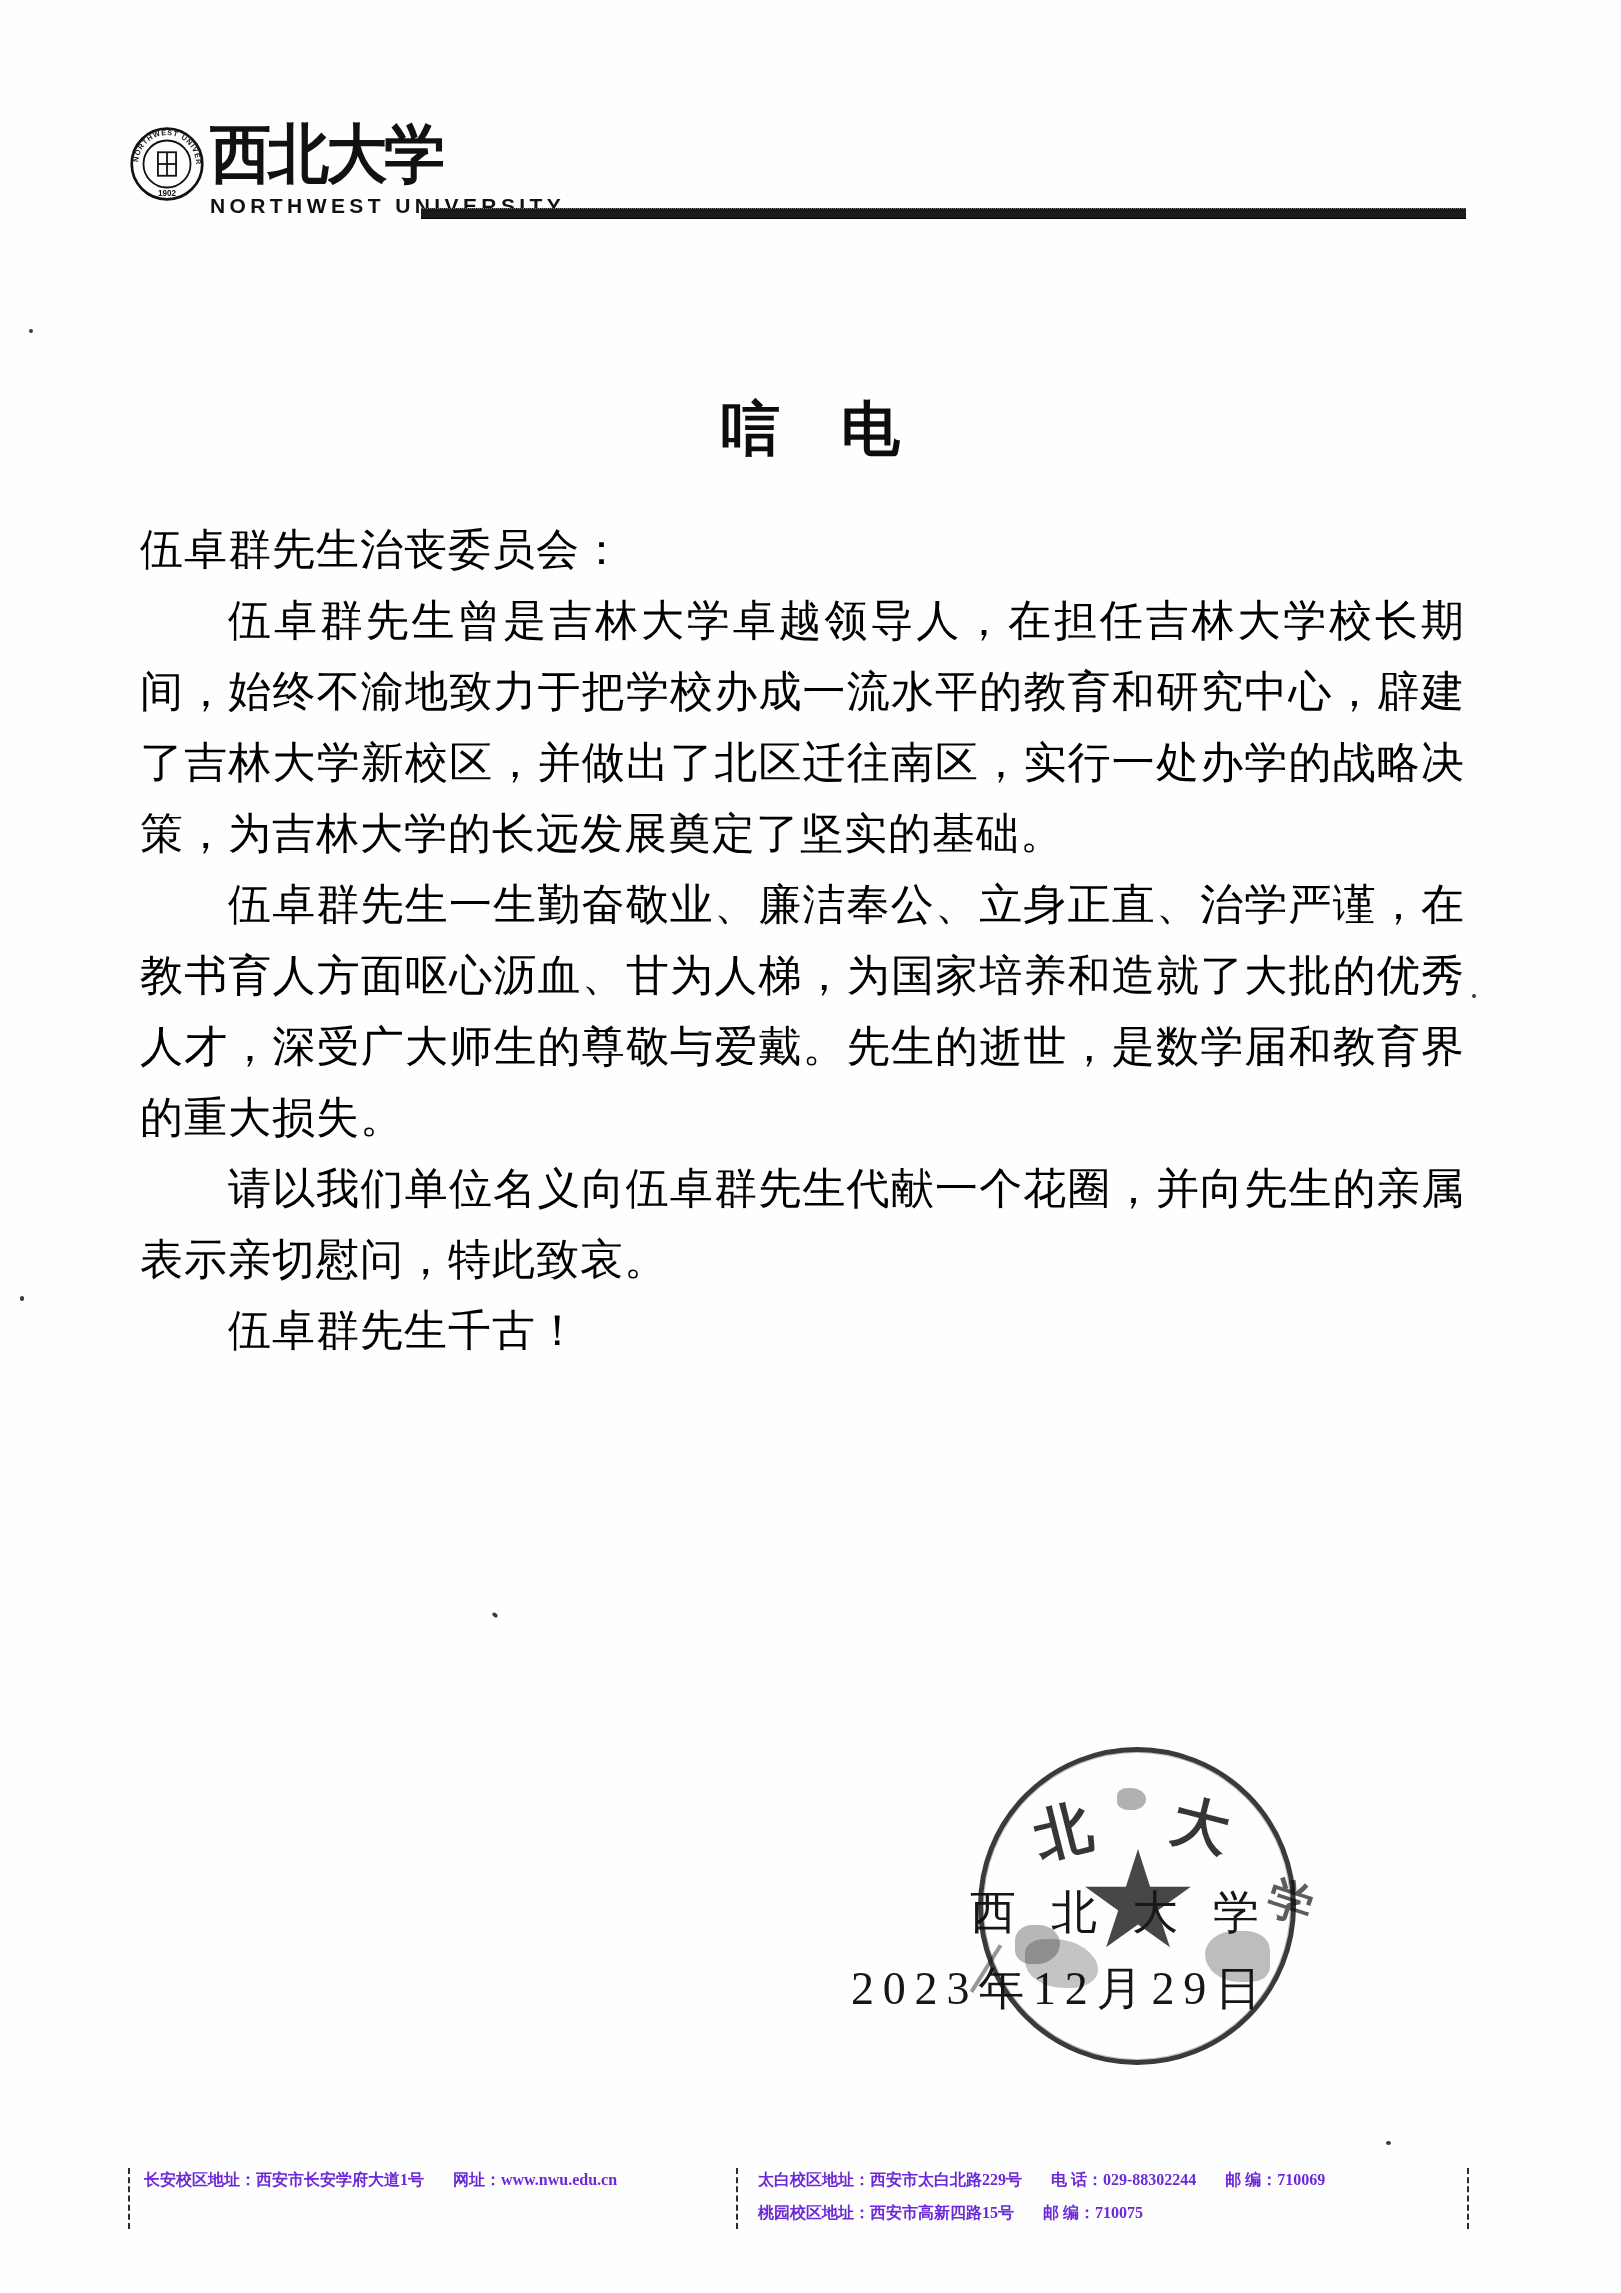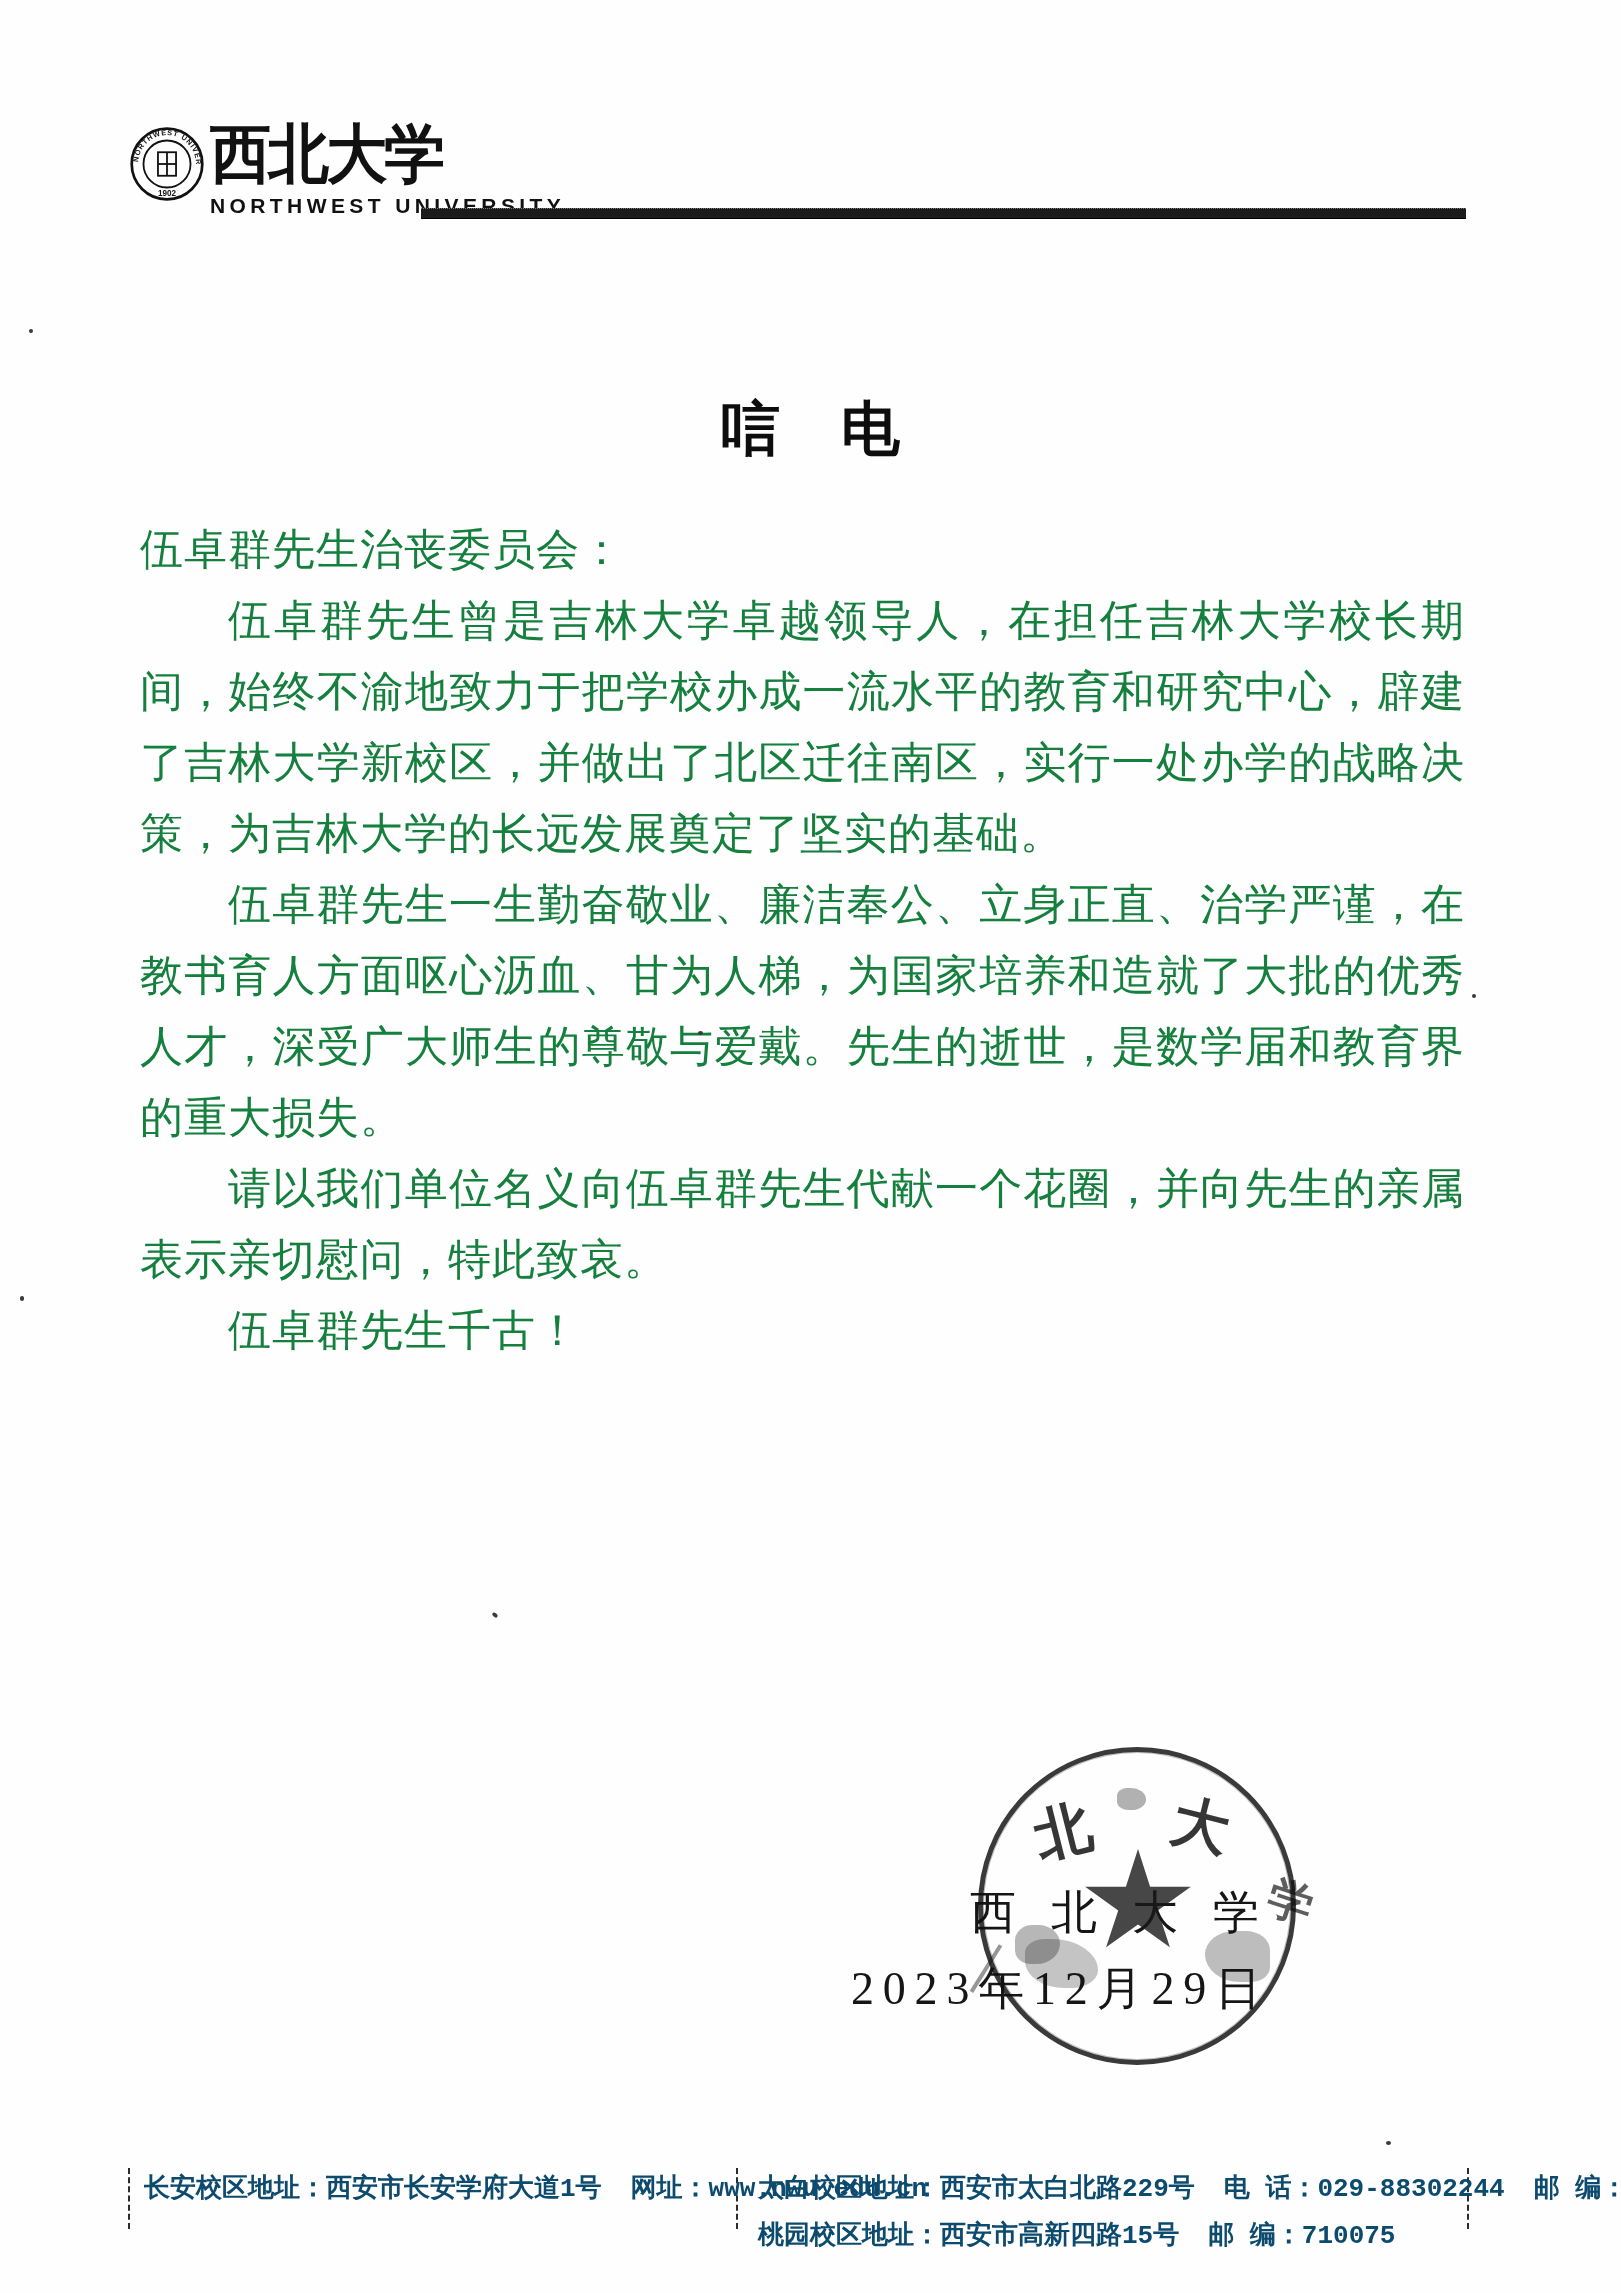--- a/index.html
+++ b/index.html
@@ -11,21 +11,21 @@
           letter-spacing:-2.9px;color:#111;transform:scaleY(1.05);}
   .uni-en{position:absolute;left:210px;top:194px;font-size:21px;font-weight:700;
           letter-spacing:4.4px;color:#111;font-family:"Liberation Sans","DejaVu Sans",sans-serif;}
   .head-rule{position:absolute;left:421px;top:208px;width:1045px;height:8.8px;background:#1b1b1b;
              border-top:1px dotted #777;border-bottom:1px solid #000;}
   
   .title-wrap{position:absolute;left:0;top:369px;width:100%;text-align:center;margin-top:21px;}
   .title-wrap span{font-size:59px;font-weight:800;letter-spacing:61px;margin-right:-61px;color:#0d0d0d;}
   
   .body-text{position:absolute;left:140px;top:514px;width:1325px;font-size:43px;line-height:71px;
-             letter-spacing:1px;color:#15803d;text-align:justify;word-break:break-all;}
+             letter-spacing:1px;color:#000000;text-align:justify;word-break:break-all;}
   .body-text p{margin:0;text-indent:88px;}
   .body-text p.salutation{text-indent:0;}
   
   .sign-unit{position:absolute;left:970px;top:1882px;font-size:46px;letter-spacing:35px;color:#161616;}
   .sign-date{position:absolute;left:851px;top:1958px;font-size:46px;letter-spacing:8.8px;color:#161616;}
   .seal{position:absolute;left:978px;top:1747px;width:318px;height:318px;z-index:5;}
   .seal-circle{position:absolute;left:0;top:0;width:100%;height:100%;border-radius:50%;
                border:5.9px solid rgba(15,15,15,.82);box-sizing:border-box;
                box-shadow:0 0 0 1px rgba(0,0,0,.25) inset;}
   .seal-star{position:absolute;left:105px;top:102px;width:110px;height:108px;background:rgba(25,25,25,.8);
@@ -35,22 +35,22 @@
   .seal-char.c2{left:194px;top:41px;font-size:57px;transform:rotate(14deg);}
   .seal-char.c3{left:290px;top:125px;font-size:45px;transform:rotate(18deg);opacity:.8;}
   .seal-blob{position:absolute;background:rgba(20,20,20,.55);}
   .blob-a{left:139px;top:41px;width:29px;height:21.6px;border-radius:40% 60% 55% 45%;opacity:.6;}
   .blob-b{left:37px;top:178px;width:45px;height:39px;border-radius:45% 55% 60% 40%;opacity:.55;}
   .blob-c{left:47px;top:192px;width:73px;height:49px;border-radius:30% 70% 40% 60%;opacity:.45;}
   .blob-d{left:227px;top:184px;width:65px;height:51px;border-radius:55% 45% 35% 65%;opacity:.5;}
   .blob-e{left:5.9px;top:194px;width:3.9px;height:55px;transform:rotate(32deg);opacity:.8;}
   
   .footer{position:absolute;left:0;top:2162px;width:100%;height:88px;
-          font-family:Liberation Mono, monospace;font-weight:700;
-          font-size:26px;color:#0c4a6e;}
+          font-family:Liberation Serif, serif;font-weight:700;
+          font-size:16px;color:#6d28d9;}
   .f-divider{position:absolute;top:5.9px;height:61px;width:0;border-left:2px dashed #2c2c2c;}
   .f-divider.d1{left:128px;}
   .f-divider.d2{left:736px;}
   .f-divider.d3{left:1467px;}
   .f-col{position:absolute;top:7.8px;display:flex;flex-direction:column;gap:11.8px;}
   .f-col.left{left:144px;width:578px;}
   .f-col.right{left:758px;width:696px;text-align:center;}
   .f-row{display:flex;column-gap:29px;white-space:nowrap;}
   
   .speck{position:absolute;background:#3a3a3a;border-radius:50%;}

